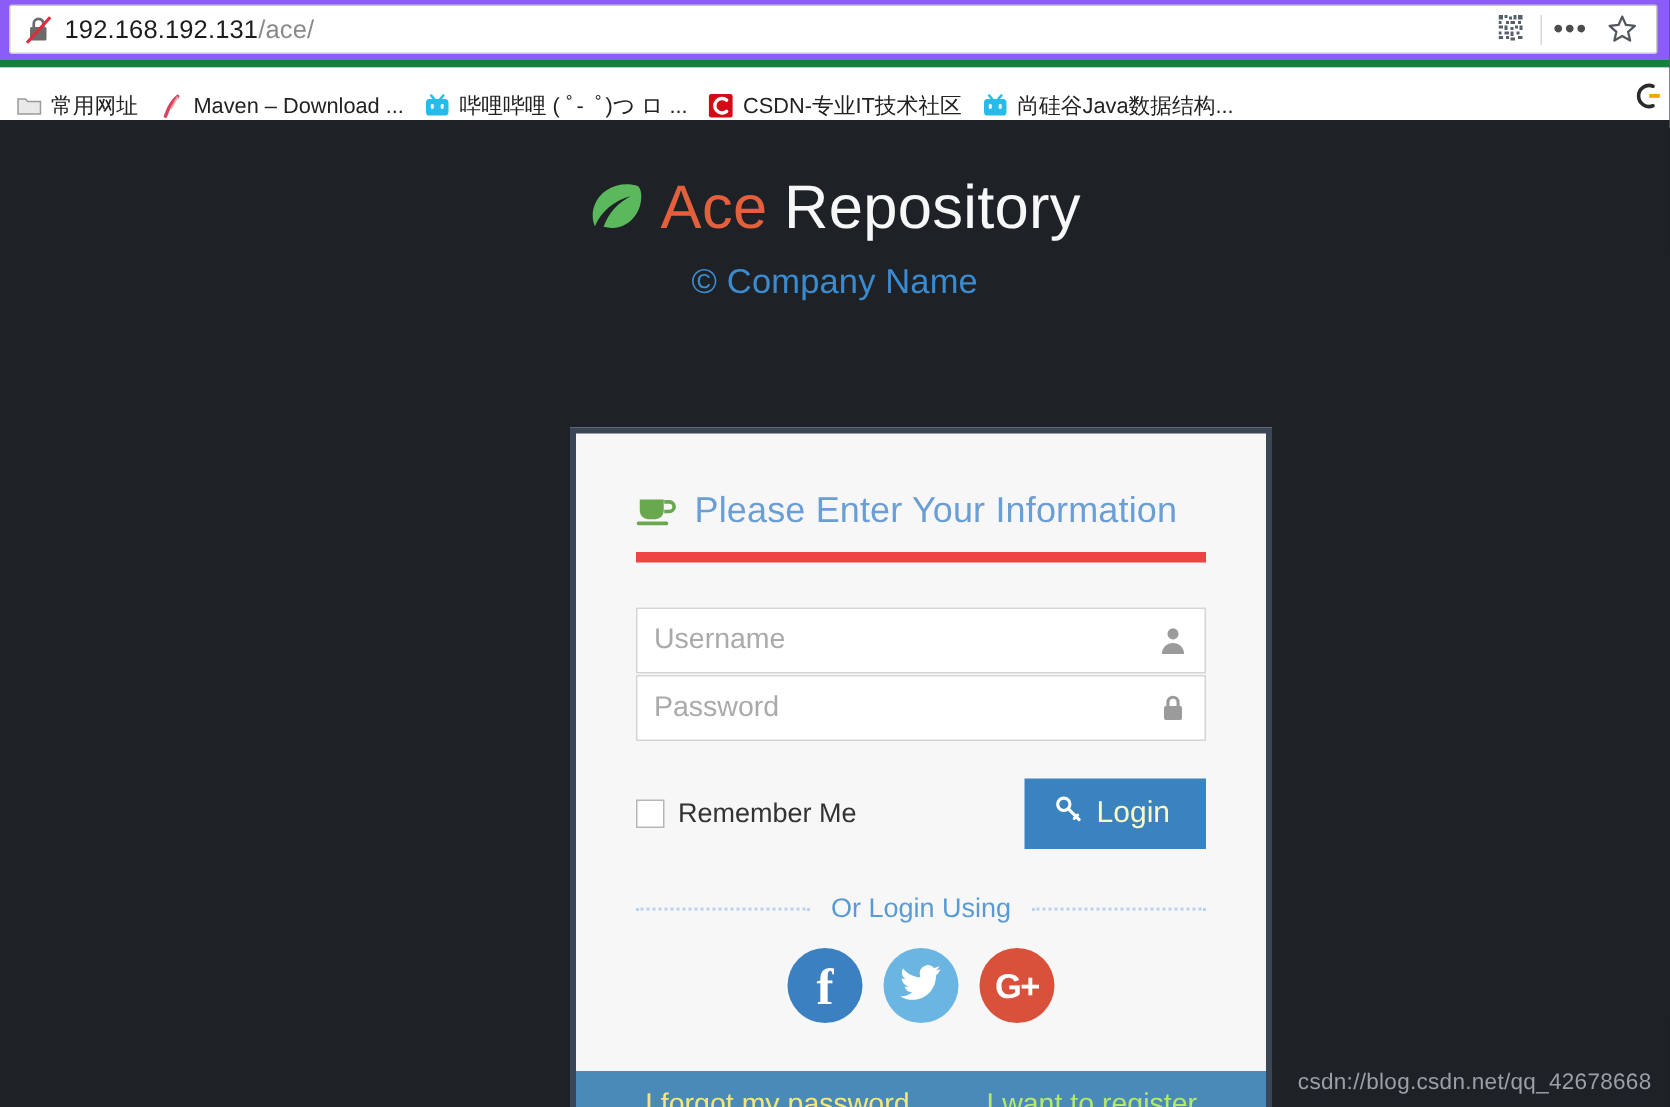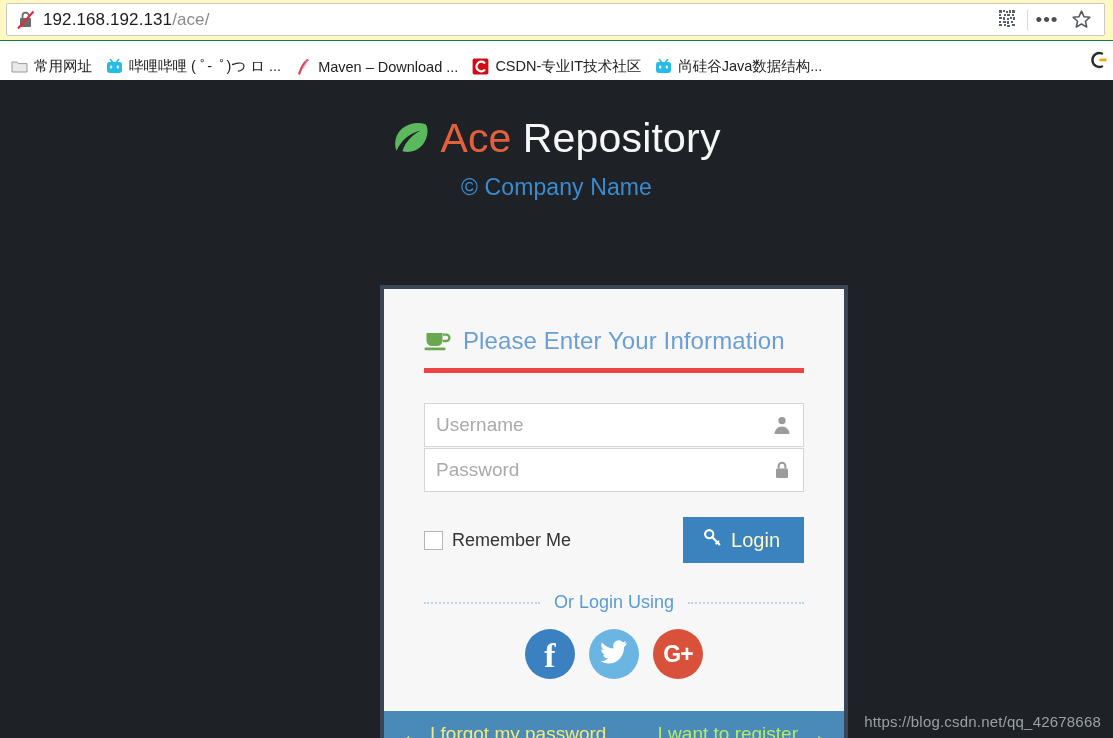--- a/index.html
+++ b/index.html
@@ -18,22 +18,22 @@
   .browser-chrome {
     width: 1113px;
     height: 80px;
     background: #ffffff;
     position: relative;
   }
   .urlbar-row {
     height: 40px;
     display: flex;
     align-items: center;
-    background: #fef9c3;
-    border-bottom: 1px solid #15803d;
+    background: #8b5cf6;
+    border-bottom: 5px solid #15803d;
     position: relative;
   }
   .url-field {
     position: absolute;
     left: 6px;
     top: 3px;
     right: 8px;
     height: 33px;
     border: 1px solid #c9c9c9;
     border-radius: 2px;
@@ -176,21 +176,21 @@
     border: 4px solid #3a4656;
     background: #f7f7f7;
   }
   .login-body {
     padding: 38px 40px 18px 40px;
   }
   .form-title {
     display: flex;
     align-items: center;
     padding-bottom: 13px;
-    border-bottom: 5px solid #ef4444;
+    border-bottom: 7px solid #ef4444;
     margin-bottom: 30px;
   }
   .cup-icon { margin-right: 11px; display: inline-flex; }
   .form-title-text {
     font-size: 24px;
     color: #6a9ed4;
     letter-spacing: 0.1px;
   }
 
   .field {
@@ -407,38 +407,38 @@
         <svg width="17" height="17" viewBox="0 0 17 17">
           <path d="M1 4 h5 l1.4 1.6 H16 v8.4 H1 Z" fill="#e9e9e9" stroke="#9a9a9a" stroke-width="1"></path>
         </svg>
       </span>
       <span class="bm-label">常用网址</span>
     </div>
 
     <div class="bookmark">
       <span class="bm-icon">
         <svg width="17" height="17" viewBox="0 0 17 17">
+          <path d="M12.5 2.2 C9.6 4.6 6.9 8.4 5.2 13.2 l-0.9 2.3" stroke="#d9455e" stroke-width="2.3" fill="none" stroke-linecap="round"></path>
+          <path d="M12.4 2.4 C11.1 4.9 9.6 8.0 8.0 10.6" stroke="#f1a6ae" stroke-width="1.1" fill="none"></path>
+        </svg>
+      </span>
+      <span class="bm-label">Maven – Download ...</span>
+    </div>
+
+    <div class="bookmark">
+      <span class="bm-icon">
+        <svg width="17" height="17" viewBox="0 0 17 17">
           <rect x="1" y="4" width="15" height="11" rx="2.4" fill="#26bbe8"></rect>
           <line x1="4.4" y1="1.6" x2="6.6" y2="4.2" stroke="#26bbe8" stroke-width="1.6" stroke-linecap="round"></line>
           <line x1="12.6" y1="1.6" x2="10.4" y2="4.2" stroke="#26bbe8" stroke-width="1.6" stroke-linecap="round"></line>
           <rect x="4.2" y="7.4" width="2" height="3.2" rx="0.9" fill="#ffffff"></rect>
           <rect x="10.8" y="7.4" width="2" height="3.2" rx="0.9" fill="#ffffff"></rect>
         </svg>
       </span>
       <span class="bm-label">哔哩哔哩 ( ﾟ- ﾟ)つ ロ ...</span>
-    </div>
-
-    <div class="bookmark">
-      <span class="bm-icon">
-        <svg width="17" height="17" viewBox="0 0 17 17">
-          <path d="M12.5 2.2 C9.6 4.6 6.9 8.4 5.2 13.2 l-0.9 2.3" stroke="#d9455e" stroke-width="2.3" fill="none" stroke-linecap="round"></path>
-          <path d="M12.4 2.4 C11.1 4.9 9.6 8.0 8.0 10.6" stroke="#f1a6ae" stroke-width="1.1" fill="none"></path>
-        </svg>
-      </span>
-      <span class="bm-label">Maven – Download ...</span>
     </div>
 
     <div class="bookmark">
       <span class="bm-icon">
         <svg width="17" height="17" viewBox="0 0 17 17">
           <rect x="0.6" y="0.6" width="15.8" height="15.8" rx="1.6" fill="#d40b16"></rect>
           <path d="M12.4 4.8 a4.8 4.8 0 1 0 0 7.4" stroke="#ffffff" stroke-width="2.3" fill="none" stroke-linecap="round"></path>
         </svg>
       </span>
       <span class="bm-label">CSDN-专业IT技术社区</span>
@@ -562,14 +562,14 @@
         <span class="arrow">←</span>
         <span>I forgot my password</span>
       </div>
       <div class="footer-link register">
         <span>I want to register</span>
         <span class="arrow">→</span>
       </div>
     </div>
   </div>
 
-  <div class="watermark">https://blog.csdn.net/qq_42678668</div>
+  <div class="watermark">csdn://blog.csdn.net/qq_42678668</div>
 </div>
 
 </body></html>

